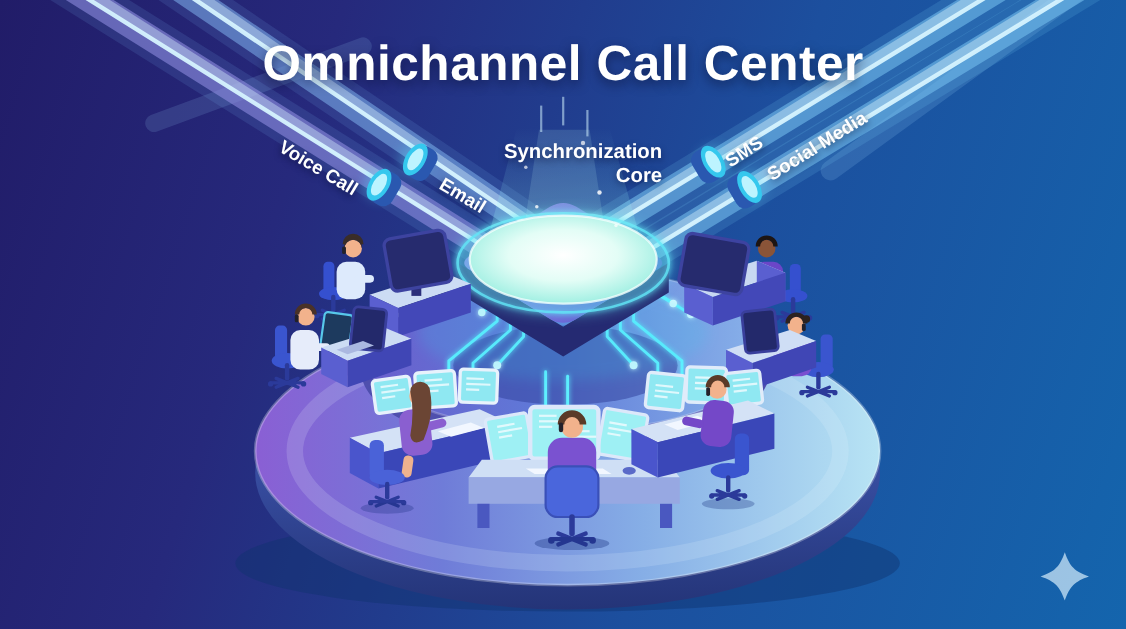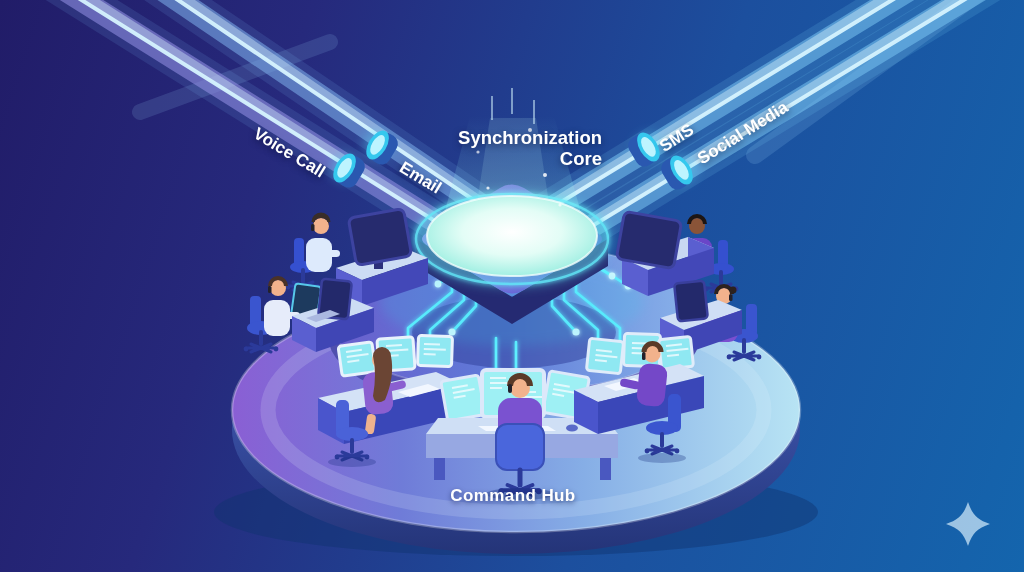--- a/index.html
+++ b/index.html
@@ -378,25 +378,25 @@
       <rect x="668" y="394" width="13" height="38" rx="5" fill="#3a55cf"></rect>
       <ellipse cx="662" cy="428" rx="16" ry="7" fill="#3a55cf"></ellipse>
       <use href="#chairBase" transform="translate(662,434)"></use>
       <ellipse cx="662" cy="458" rx="24" ry="5" fill="#17307e" opacity=".3"></ellipse>
     </g>
   </g>
 
   <path d="M968,502 C972.5,515 977,519.5 990,524 C977,528.5 972.5,533 968,546 C963.5,533 959,528.5 946,524 C959,519.5 963.5,515 968,502 Z" fill="#a8cce8" opacity=".92"></path>
 </svg>
 
+  <div class="title">Omnichannel Call Center</div>
 
   <div class="label channel" style="left:260px;top:124px;transform:rotate(31deg);">Voice Call</div>
 
   <div class="label channel" style="left:406px;top:158px;transform:rotate(31deg);">Email</div>
 
   <div class="label channel" style="left:656px;top:140px;transform:rotate(-33deg);">SMS</div>
 
   <div class="label channel" style="left:694px;top:152px;transform:rotate(-32deg);">Social Media</div>
 
   <div class="core-label">Synchronization Core</div>
 
-  <div class="hub-label">Command Hub</div>
 </div>
 
 </body></html>

